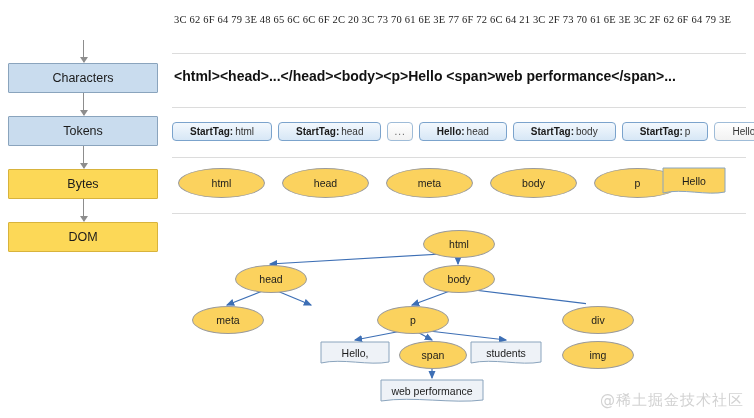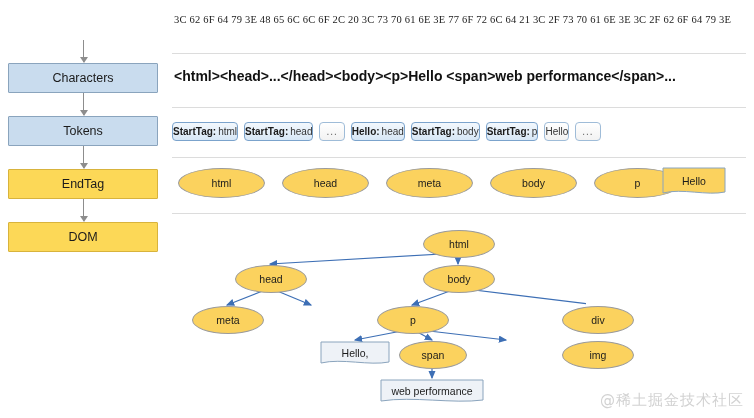--- a/index.html
+++ b/index.html
@@ -42,21 +42,21 @@
   .chars-text{
     position:absolute;left:6px;top:68px;width:572px;
     font-size:14px;font-weight:bold;color:#111111;
     white-space:nowrap;
   }
   
   .tokens{position:absolute;left:4px;top:122px;display:flex;align-items:center;gap:6px;}
   .chip{
     height:19px;box-sizing:border-box;
     display:flex;align-items:center;justify-content:center;
-    padding:0 0;white-space:nowrap;
+    padding:0 17px;white-space:nowrap;
     font-size:10px;color:#333333;
     border:1px solid #7ba3cc;border-radius:4px;
     background:linear-gradient(#f3f8fd,#d7e7f6);
   }
   .chip b{font-weight:bold;color:#1a1a1a;margin-right:2px;}
   .chip.plain{
     background:linear-gradient(#ffffff,#f2f2f2);
     border-color:#9fbcd8;color:#333333;
   }
   .chip.dots{padding:0 6px;color:#666666;letter-spacing:1px;}
@@ -108,21 +108,21 @@
         <span>Characters</span>
       </div>
     <div class="arrow-v" style="top:93px;height:22px"></div>
 
     <div class="stage-box blue" style="top:116px">
         <span>Tokens</span>
       </div>
     <div class="arrow-v" style="top:146px;height:22px"></div>
 
     <div class="stage-box yellow" style="top:169px">
-        <span>EndTag</span>
+        <span>Bytes</span>
       </div>
     <div class="arrow-v" style="top:199px;height:22px"></div>
 
     <div class="stage-box yellow" style="top:222px">
         <span>DOM</span>
       </div>
   </div>
 
   <div class="right">
 
@@ -231,20 +231,26 @@
       </div>
       <div class="tnode note" style="left: 320px; top: 119px; width: 70px; height: 26px;">
         <svg width="70" height="26" viewBox="0 0 70 26" class="nbg">
           <path d="M1,1 L69,1 L69,21 C49,25 22.400000000000002,17 1,22 Z" fill="#eef2f7" stroke="#8aa4bd" stroke-width="1"></path>
         </svg>
         <span>Hello,</span>
       </div>
       <div class="tnode oval" style="left: 399px; top: 119px; width: 66px; height: 26px;">
         <span>span</span>
       </div>
+      <div class="tnode note" style="left: 470px; top: 119px; width: 72px; height: 26px;">
+        <svg width="72" height="26" viewBox="0 0 72 26" class="nbg">
+          <path d="M1,1 L71,1 L71,21 C50.4,25 23.04,17 1,22 Z" fill="#eef2f7" stroke="#8aa4bd" stroke-width="1"></path>
+        </svg>
+        <span>students</span>
+      </div>
       <div class="tnode oval" style="left: 562px; top: 119px; width: 70px; height: 26px;">
         <span>img</span>
       </div>
       <div class="tnode note" style="left: 380px; top: 157px; width: 104px; height: 26px;">
         <svg width="104" height="26" viewBox="0 0 104 26" class="nbg">
           <path d="M1,1 L103,1 L103,21 C72.8,25 33.28,17 1,22 Z" fill="#eef2f7" stroke="#8aa4bd" stroke-width="1"></path>
         </svg>
         <span>web performance</span>
       </div>
     </div>

